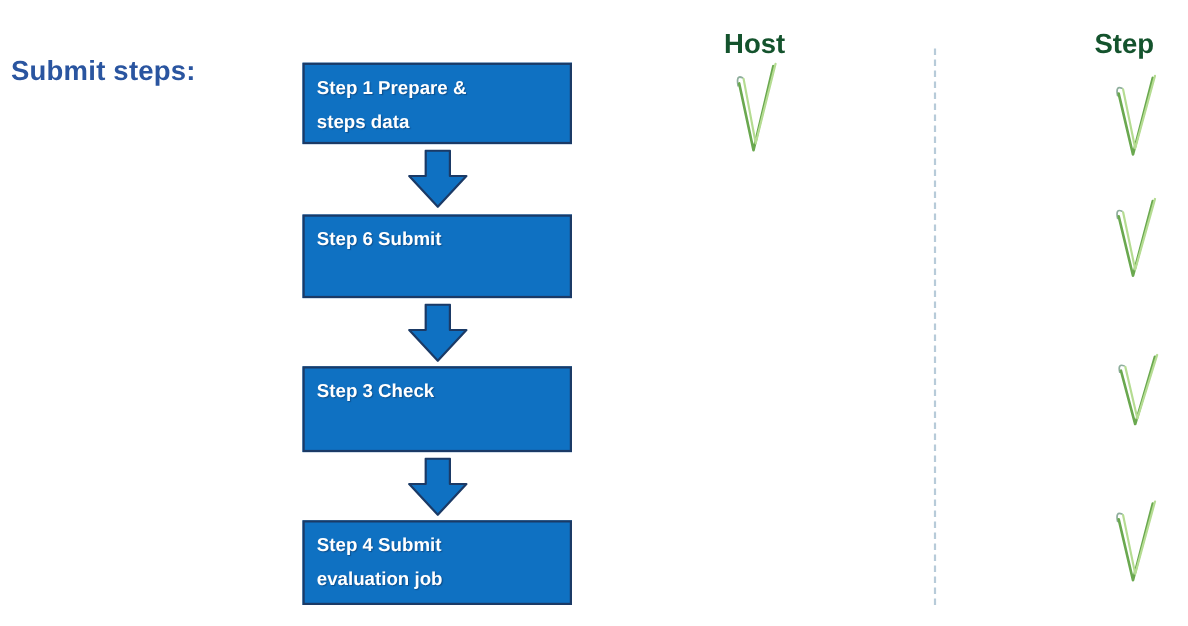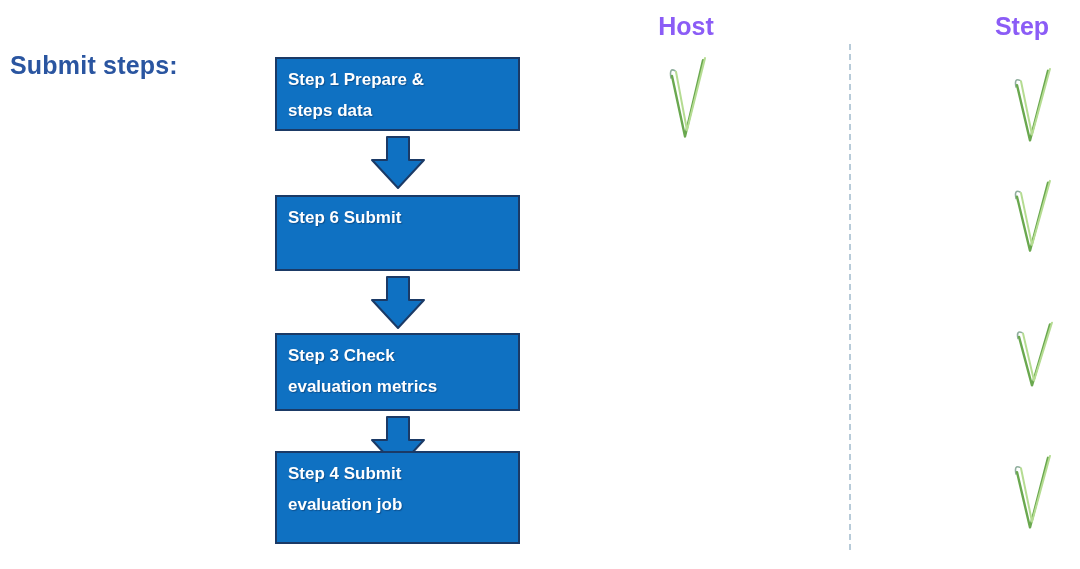--- a/index.html
+++ b/index.html
@@ -10,22 +10,22 @@
     font-family:"Liberation Sans", sans-serif;
     overflow:hidden;
   }
   .page-title{
     position:absolute;left:10px;top:11px;
     font-size:25px;font-weight:bold;color:#2a55a0;
     letter-spacing:0.2px;
     margin-top:40px;
   }
   .col-header{
-    position:absolute;top:12px;
-    font-size:25px;font-weight:bold;color:#8b5cf6;
+    position:absolute;top:26px;
+    font-size:25px;font-weight:bold;color:#14532d;
     text-align:center;width:90px;
   }
   .col-header.host{left:641px;}
   .col-header.guest{left:977px;}
   .divider{
     position:absolute;left:849px;top:44px;height:506px;width:0;
     border-left:2px dashed #b7cbd9;
   }
   .step-box{
     position:absolute;left:275px;width:245px;
@@ -71,28 +71,27 @@
   <div class="step-box" style="top:195px;height:76px;">
     <div class="step-line">Step 6 Submit</div>
   </div>
 
   <svg class="arrow" style="top:276px;" viewBox="0 0 60 54" preserveAspectRatio="none">
     <path d="M19 1 L41 1 L41 24 L56 24 L30 52 L4 24 L19 24 Z" fill="#0f71c2" stroke="#1b3a66" stroke-width="2" stroke-linejoin="round"></path>
   </svg>
 
   <div class="step-box" style="top:333px;height:78px;">
     <div class="step-line">Step 3 Check</div>
-    <div class="step-line">evaluation metrics</div>
   </div>
 
   <svg class="arrow" style="top:416px;" viewBox="0 0 60 54" preserveAspectRatio="none">
     <path d="M19 1 L41 1 L41 24 L56 24 L30 52 L4 24 L19 24 Z" fill="#0f71c2" stroke="#1b3a66" stroke-width="2" stroke-linejoin="round"></path>
   </svg>
 
-  <div class="step-box" style="top:451px;height:93px;">
+  <div class="step-box" style="top:473px;height:77px;">
     <div class="step-line">Step 4 Submit</div>
     <div class="step-line">evaluation job</div>
   </div>
 
   <svg class="check" style="left:663px;top:55px;height:92px;" viewBox="0 0 44 88" preserveAspectRatio="none">
     <path d="M8 22 Q6 12 12 15" fill="none" stroke="#8fae9d" stroke-width="1.6" stroke-linecap="round"></path>
     <path d="M9 20 L22 78 L40 5" fill="none" stroke="#6aa84f" stroke-width="2.4" stroke-linecap="round" stroke-linejoin="round"></path>
     <path d="M13 16 L24 72 L42 3" fill="none" stroke="#b5dc92" stroke-width="2" stroke-linecap="round" stroke-linejoin="round"></path>
   </svg>
 

